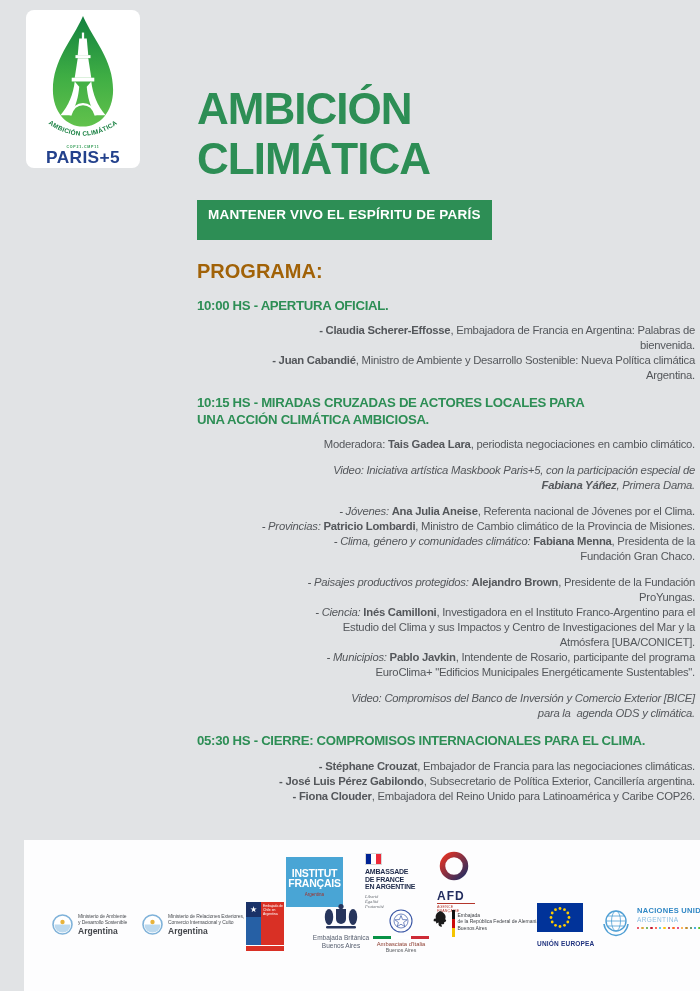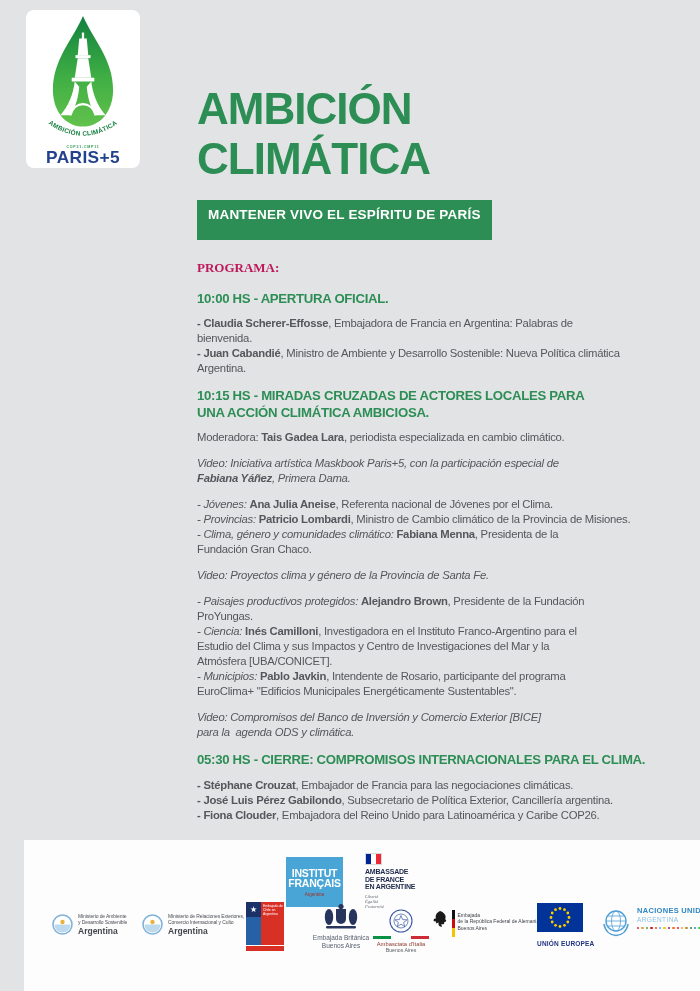--- a/index.html
+++ b/index.html
@@ -26,29 +26,29 @@
     margin:0 0 16px 0;color:#2d8e55;font-weight:bold;
     font-size:44px;line-height:50px;letter-spacing:-1px;
   }
   .banner-row{margin:0 0 20px 0;}
   .banner{
     display:inline-block;background:#2d8e55;color:#ffffff;
     font-weight:bold;font-size:13.5px;letter-spacing:.2px;
     padding:7px 11px 18px 11px;
   }
   .programa{
-    margin:0 0 14px 0;color:#be185d;font-weight:bold;font-size:13px;font-family:Liberation Serif, serif;
+    margin:0 0 14px 0;color:#a16207;font-weight:bold;font-size:20px;
   }
   .sec{margin:0 0 6px 0;}
   .shead{
     margin:0 0 9px 0;color:#2d8e55;font-weight:bold;
     font-size:13.2px;line-height:1.3;letter-spacing:-.3px;
     white-space:pre-line;
   }
-  .block{margin:0 0 11px 0;}
+  .block{margin:0 0 11px 0;text-align:right;}
   .line{
     color:#54575b;font-size:11.3px;line-height:15px;
     letter-spacing:-.25px;white-space:pre-wrap;
   }
   .seg-b{font-weight:bold;}
   .seg-i{font-style:italic;}
   .seg-bi{font-weight:bold;font-style:italic;}
   
   .flogo{position:absolute;}
   .if-box{
@@ -144,34 +144,31 @@
 bienvenida.</span></div>
       <div class="line"><span class="seg-b">- Juan Cabandié</span><span>, Ministro de Ambiente y Desarrollo Sostenible: Nueva Política climática
 Argentina.</span></div>
     </div>
   </section>
 
   <section class="sec">
     <h3 class="shead">10:15 HS - MIRADAS CRUZADAS DE ACTORES LOCALES PARA
 UNA ACCIÓN CLIMÁTICA AMBICIOSA.</h3>
     <div class="block">
-      <div class="line"><span>Moderadora: </span><span class="seg-b">Tais Gadea Lara</span><span>, periodista especializada en cambio climático.</span></div>
+      <div class="line"><span>Moderadora: </span><span class="seg-b">Tais Gadea Lara</span><span>, periodista negociaciones en cambio climático.</span></div>
     </div>
     <div class="block">
       <div class="line"><span class="seg-i">Video: Iniciativa artística Maskbook Paris+5, con la participación especial de
 </span><span class="seg-bi">Fabiana Yáñez</span><span class="seg-i">, Primera Dama.</span></div>
     </div>
     <div class="block">
       <div class="line"><span class="seg-i">- Jóvenes: </span><span class="seg-b">Ana Julia Aneise</span><span>, Referenta nacional de Jóvenes por el Clima.</span></div>
       <div class="line"><span class="seg-i">- Provincias: </span><span class="seg-b">Patricio Lombardi</span><span>, Ministro de Cambio climático de la Provincia de Misiones.</span></div>
       <div class="line"><span class="seg-i">- Clima, género y comunidades climático: </span><span class="seg-b">Fabiana Menna</span><span>, Presidenta de la
 Fundación Gran Chaco.</span></div>
-    </div>
-    <div class="block">
-      <div class="line"><span class="seg-i">Video: Proyectos clima y género de la Provincia de Santa Fe.</span></div>
     </div>
     <div class="block">
       <div class="line"><span class="seg-i">- Paisajes productivos protegidos: </span><span class="seg-b">Alejandro Brown</span><span>, Presidente de la Fundación
 ProYungas.</span></div>
       <div class="line"><span class="seg-i">- Ciencia: </span><span class="seg-b">Inés Camilloni</span><span>, Investigadora en el Instituto Franco-Argentino para el
 Estudio del Clima y sus Impactos y Centro de Investigaciones del Mar y la
 Atmósfera [UBA/CONICET].</span></div>
       <div class="line"><span class="seg-i">- Municipios: </span><span class="seg-b">Pablo Javkin</span><span>, Intendente de Rosario, participante del programa
 EuroClima+ "Edificios Municipales Energéticamente Sustentables".</span></div>
     </div>
@@ -209,20 +206,33 @@
       <div>DE FRANCE</div>
       <div>EN ARGENTINE</div>
     </div>
     <div class="af-motto">
       <div>Liberté</div>
       <div>Égalité</div>
       <div>Fraternité</div>
     </div>
   </div>
 
+  <div class="flogo afd">
+    <svg width="34" height="34" viewBox="0 0 34 34">
+      <defs>
+        <linearGradient id="afdg" x1="0" y1="0" x2="1" y2="1">
+          <stop offset="0" stop-color="#e63323"></stop>
+          <stop offset="1" stop-color="#232d63"></stop>
+        </linearGradient>
+      </defs>
+      <circle cx="17" cy="16" r="11.5" fill="none" stroke="url(#afdg)" stroke-width="5.5"></circle>
+    </svg>
+    <div class="afd-name">AFD</div>
+    <div class="afd-sub">AGENCE FRANÇAISE</div>
+  </div>
 
   <div class="flogo min min-amb">
     <svg width="21" height="21" viewBox="0 0 21 21">
       <circle cx="10.5" cy="10.5" r="9.5" fill="#ffffff" stroke="#7fb2d9" stroke-width="1.6"></circle>
       <path d="M2.5,10.5 a8,8 0 0 0 16,0 Z" fill="#bcd9ee"></path>
       <circle cx="10.5" cy="8" r="2.2" fill="#e8b33a"></circle>
     </svg>
     <div>
       <div class="min-txt">
         <div>Ministerio de Ambiente</div>

